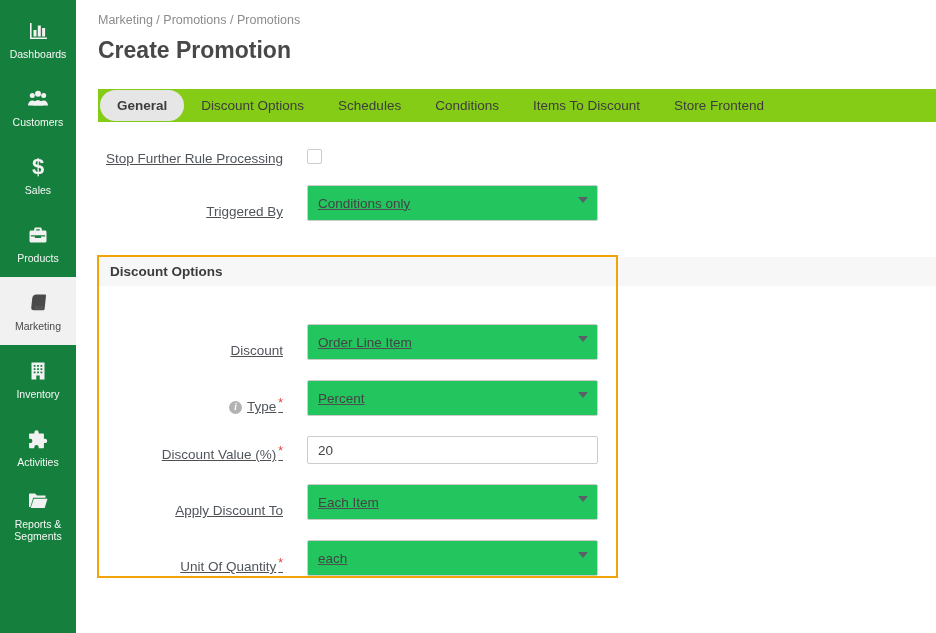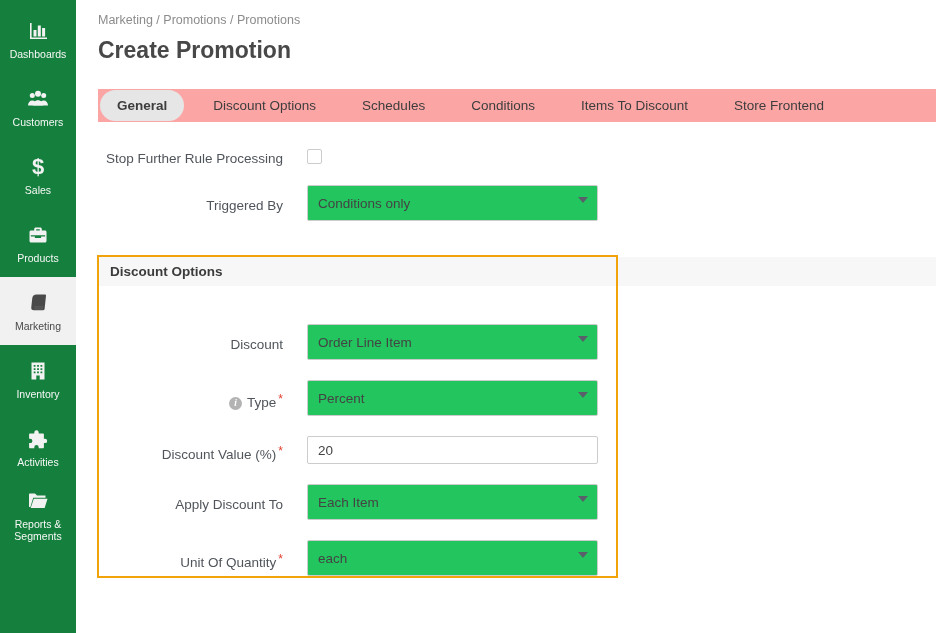--- a/index.html
+++ b/index.html
@@ -28,28 +28,28 @@
   .nav-item .dollar-glyph { font-size: 22px; font-weight: bold; color: #f2f2f2; line-height: 24px; }
   .nav-item.active { background: #f1f1f1; color: #4a4a4a; }
   .nav-item.active svg { fill: #4a4a4a; }
 
   
   .main { flex: 1; position: relative; height: 633px; }
   .breadcrumb { margin: 13px 0 0 22px; font-size: 12.5px; color: #8c8c8c; }
   .page-title { margin: 10px 0 0 22px; font-size: 23px; font-weight: bold; color: #484848; line-height: 26px; }
 
   .tabbar {
-    margin: 26px 0 0 22px; background: #fca5a5; height: 33px;
-    display: flex; align-items: center; padding-left: 2px; gap: 12px;
+    margin: 26px 0 0 22px; background: #84cc16; height: 33px;
+    display: flex; align-items: center; padding-left: 2px;
   }
   .tab { font-size: 13.5px; color: #3d3d3d; padding: 8px 17px; cursor: pointer; white-space: nowrap; }
   .tab.active { background: #e6e6e6; border-radius: 17px; font-weight: bold; }
 
   
-  .form-row { display: flex; align-items: center; margin-left: 22px; }
+  .form-row { display: flex; align-items: flex-end; margin-left: 22px; text-decoration: underline; }
   .lbl {
     width: 185px; text-align: right; font-size: 13.5px; color: #50555b;
     line-height: 19px; padding-top: 5px;
   }
   .ctl { margin-left: 24px; width: 291px; }
   .req { color: #e0402f; font-size: 12px; vertical-align: 4px; margin-left: 2px; }
   .info-ico {
     display: inline-block; width: 13px; height: 13px; border-radius: 50%;
     background: #b3b3b3; color: #fff; font-size: 9.5px; font-weight: bold;
     line-height: 13px; text-align: center; margin-right: 5px; vertical-align: 1px;

